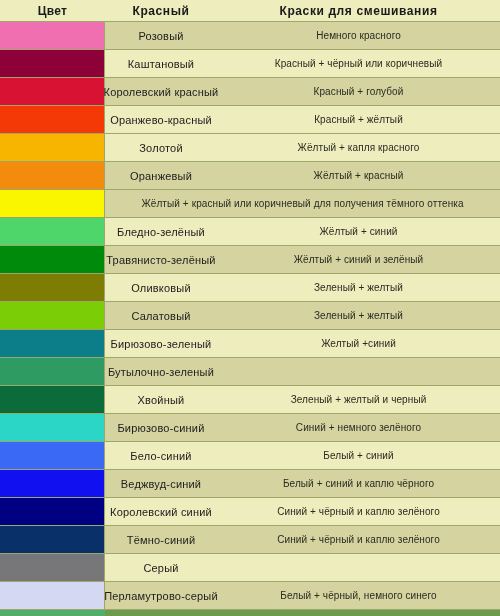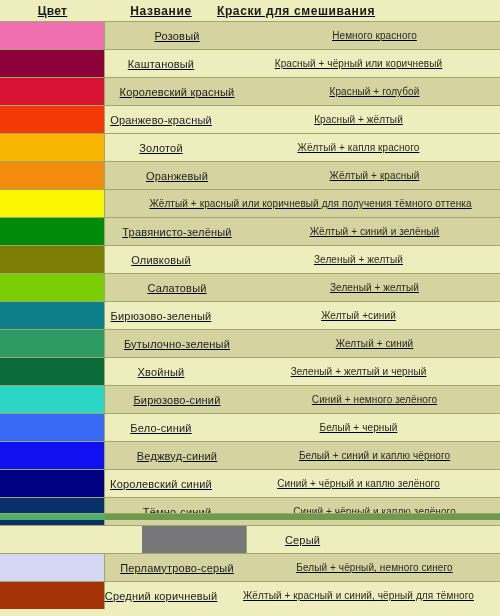--- a/index.html
+++ b/index.html
@@ -10,25 +10,24 @@
   }
   body {
     width: 500px;
     height: 616px;
     overflow: hidden;
     font-family: "Liberation Sans", "DejaVu Sans", sans-serif;
   }
 
   #table-root {
     width: 500px;
-    height: 520px;
+    height: 616px;
     position: relative;
     background: #ec4899;
     box-sizing: border-box;
-    text-decoration: underline;
   }
 
   
   .header-row {
     position: relative;
     height: 21px;
     background: #EDEDBE;
     display: flex;
     align-items: center;
     box-sizing: border-box;
@@ -46,43 +45,43 @@
     width: 112px;
     flex: 0 0 112px;
     text-align: center;
     font-size: 12px;
     font-weight: bold;
     color: #1a1a1a;
     letter-spacing: 0.6px;
   }
   .header-row .h-mix {
     flex: 1 1 auto;
-    text-align: left;
+    text-align: center;
     font-size: 12px;
     font-weight: bold;
     color: #1a1a1a;
     letter-spacing: 0.6px;
   }
 
   
   .rows-wrap {
     position: relative;
     width: 500px;
   }
 
   .trow {
     position: relative;
     height: 28px;
     display: flex;
     align-items: stretch;
     box-sizing: border-box;
     border-top: 1px solid #9BA86A;
   }
-  .trow.alt-dark  { background: #D5D4A0; gap: 16px; }
-  .trow.alt-light { background: #EDEDBE; justify-content: center; }
+  .trow.alt-dark  { background: #D5D4A0; }
+  .trow.alt-light { background: #EDEDBE; }
 
   .swatch {
     width: 105px;
     flex: 0 0 105px;
     height: 100%;
     box-sizing: border-box;
     border-right: 1px solid #9BA86A;
   }
 
   .cell-name {
@@ -131,21 +130,21 @@
     background: #4FAE6A;
   }
 </style>
 </head>
 <body>
 
 <div id="table-root">
 
   <div class="header-row">
     <div class="h-color">Цвет</div>
-    <div class="h-name">Название</div>
+    <div class="h-name">Красный</div>
     <div class="h-mix">Краски для смешивания</div>
   </div>
 
   <div class="rows-wrap" id="rows-wrap">
       <div class="trow alt-dark">
         <div class="swatch" style="background: rgb(240, 111, 176);"></div>
         <div class="cell-name">Розовый</div>
         <div class="cell-mix">Немного красного</div>
       </div>
       <div class="trow alt-light">
@@ -170,20 +169,25 @@
       </div>
       <div class="trow alt-dark">
         <div class="swatch" style="background: rgb(243, 139, 12);"></div>
         <div class="cell-name">Оранжевый</div>
         <div class="cell-mix">Жёлтый + красный</div>
       </div>
       <div class="trow alt-dark">
         <div class="swatch" style="background: rgb(250, 246, 0);"></div>
         <div class="cell-mix">Жёлтый + красный или коричневый для получения тёмного оттенка</div>
       </div>
+      <div class="trow alt-light">
+        <div class="swatch" style="background: rgb(78, 214, 107);"></div>
+        <div class="cell-name">Бледно-зелёный</div>
+        <div class="cell-mix">Жёлтый + синий</div>
+      </div>
       <div class="trow alt-dark">
         <div class="swatch" style="background: rgb(0, 138, 11);"></div>
         <div class="cell-name">Травянисто-зелёный</div>
         <div class="cell-mix">Жёлтый + синий и зелёный</div>
       </div>
       <div class="trow alt-light">
         <div class="swatch" style="background: rgb(125, 125, 3);"></div>
         <div class="cell-name">Оливковый</div>
         <div class="cell-mix">Зеленый + желтый</div>
       </div>
@@ -193,36 +197,35 @@
         <div class="cell-mix">Зеленый + желтый</div>
       </div>
       <div class="trow alt-light">
         <div class="swatch" style="background: rgb(11, 126, 138);"></div>
         <div class="cell-name">Бирюзово-зеленый</div>
         <div class="cell-mix">Желтый +синий</div>
       </div>
       <div class="trow alt-dark">
         <div class="swatch" style="background: rgb(46, 155, 99);"></div>
         <div class="cell-name">Бутылочно-зеленый</div>
-        <div class="cell-mix">Желтый + синий</div>
       </div>
       <div class="trow alt-light">
         <div class="swatch" style="background: rgb(11, 107, 58);"></div>
         <div class="cell-name">Хвойный</div>
         <div class="cell-mix">Зеленый + желтый и черный</div>
       </div>
       <div class="trow alt-dark">
         <div class="swatch" style="background: rgb(43, 214, 198);"></div>
         <div class="cell-name">Бирюзово-синий</div>
         <div class="cell-mix">Синий + немного зелёного</div>
       </div>
       <div class="trow alt-light">
         <div class="swatch" style="background: rgb(58, 105, 245);"></div>
         <div class="cell-name">Бело-синий</div>
-        <div class="cell-mix">Белый + черный</div>
+        <div class="cell-mix">Белый + синий</div>
       </div>
       <div class="trow alt-dark">
         <div class="swatch" style="background: rgb(16, 16, 240);"></div>
         <div class="cell-name">Веджвуд-синий</div>
         <div class="cell-mix">Белый + синий и каплю чёрного</div>
       </div>
       <div class="trow alt-light">
         <div class="swatch" style="background: rgb(0, 0, 130);"></div>
         <div class="cell-name">Королевский синий</div>
         <div class="cell-mix">Синий + чёрный и каплю зелёного</div>

